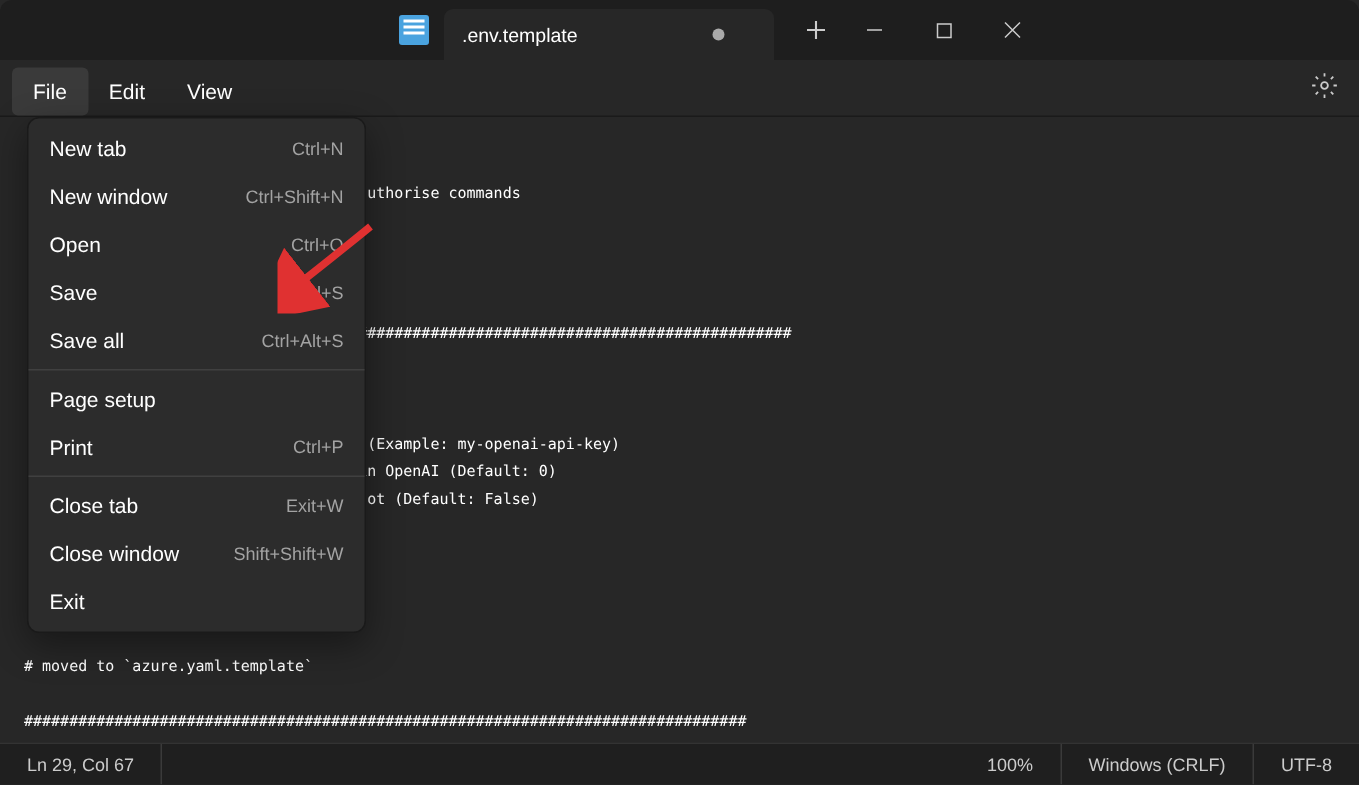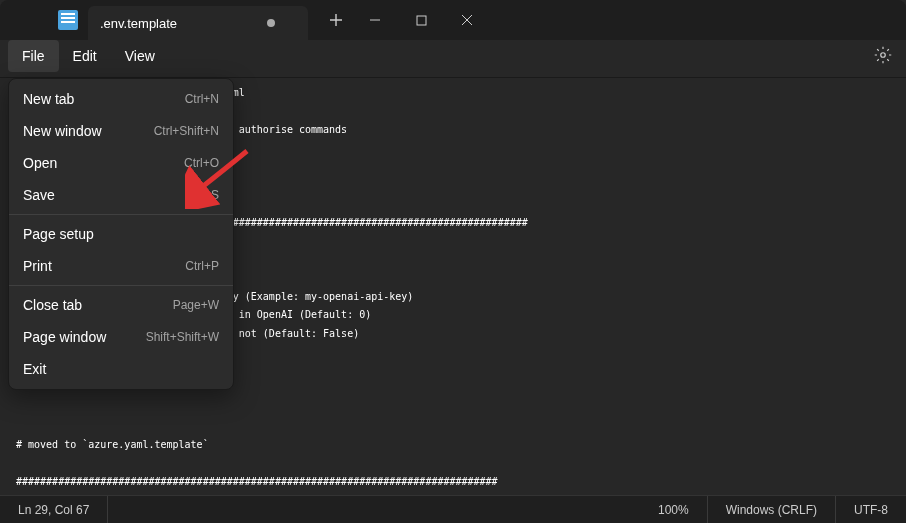--- a/index.html
+++ b/index.html
@@ -10,21 +10,21 @@
       font-family: 'Segoe UI', sans-serif;
       color: #ffffff;
       overflow: hidden;
       position: relative;
     }
     .titlebar {
       height: 40px;
       background: #1e1e1e;
       display: flex;
       align-items: center;
-      justify-content: flex-start;
+      justify-content: center;
       border-top-left-radius: 8px;
       border-top-right-radius: 8px;
       padding-left: 48px;
     }
     .titlebar-left {
       display: flex;
       align-items: center;
       height: 100%;
     }
     .app-icon {
@@ -90,21 +90,21 @@
       height: 40px;
       display: flex;
       align-items: center;
       justify-content: center;
       color: #ccc;
       cursor: pointer;
     }
     .menubar {
       height: 38px;
       display: flex;
-      align-items: flex-start;
+      align-items: flex-end;
       padding: 0 8px;
       justify-content: space-between;
       border-bottom: 1px solid #1a1a1a;
     }
     .menus {
       display: flex;
     }
     .menu-item {
       padding: 8px 14px;
       font-size: 14px;
@@ -124,21 +124,21 @@
       font-family: Consolas, monospace;
       font-size: 10px;
       line-height: 18.5px;
       white-space: pre;
       color: #ffffff;
       position: relative;
     }
     .file-dropdown {
       position: absolute;
       top: 78px;
-      left: 8px;
+      left: 18px;
       width: 226px;
       background: #2c2c2c;
       border: 1px solid #1a1a1a;
       border-radius: 8px;
       padding: 4px 0;
       box-shadow: 0 8px 24px rgba(0,0,0,0.4);
       z-index: 100;
     }
     .dropdown-item {
       display: flex;
@@ -249,36 +249,40 @@
     <span class="shortcut">Ctrl+Shift+N</span>
   </div>
   <div class="dropdown-item">
     <span>Open</span>
     <span class="shortcut">Ctrl+O</span>
   </div>
   <div class="dropdown-item">
     <span>Save</span>
     <span class="shortcut">Ctrl+S</span>
   </div>
+  <div class="dropdown-item">
+    <span>Save all</span>
+    <span class="shortcut">Ctrl+Alt+S</span>
+  </div>
   <div class="dropdown-sep"></div>
   <div class="dropdown-item">
     <span>Page setup</span>
     <span class="shortcut"></span>
   </div>
   <div class="dropdown-item">
     <span>Print</span>
     <span class="shortcut">Ctrl+P</span>
   </div>
   <div class="dropdown-sep"></div>
   <div class="dropdown-item">
     <span>Close tab</span>
-    <span class="shortcut">Page+W</span>
-  </div>
-  <div class="dropdown-item">
-    <span>Page window</span>
+    <span class="shortcut">Exit+W</span>
+  </div>
+  <div class="dropdown-item">
+    <span>Close window</span>
     <span class="shortcut">Shift+Shift+W</span>
   </div>
   <div class="dropdown-item">
     <span>Exit</span>
     <span class="shortcut"></span>
   </div>
 </div>
 
 <svg class="arrow" width="70" height="70" viewBox="0 0 70 70">
   <defs>

